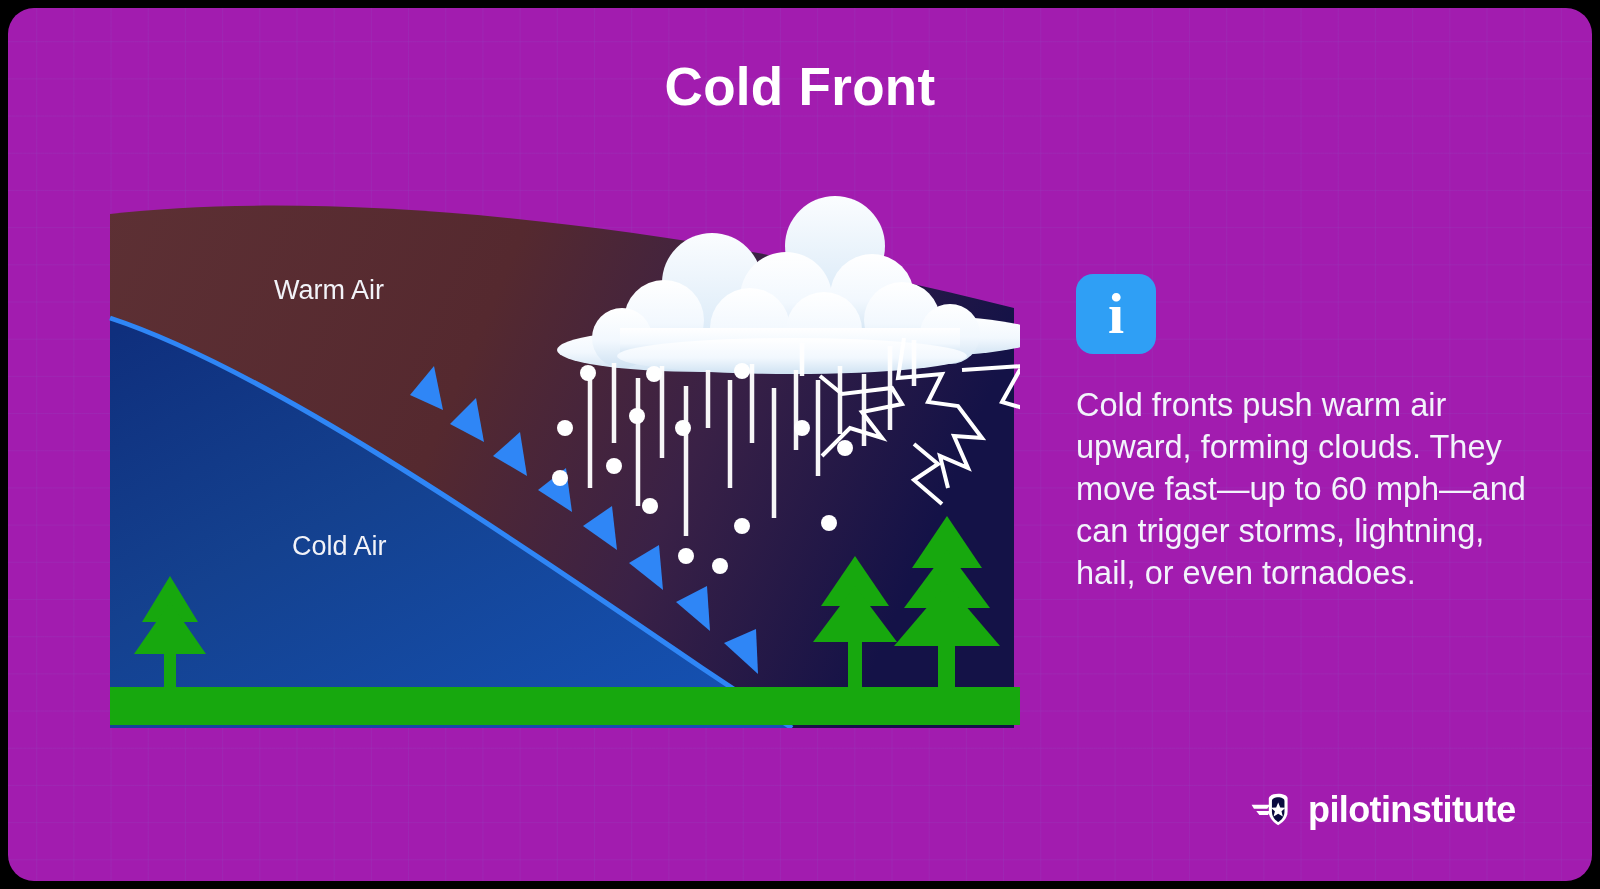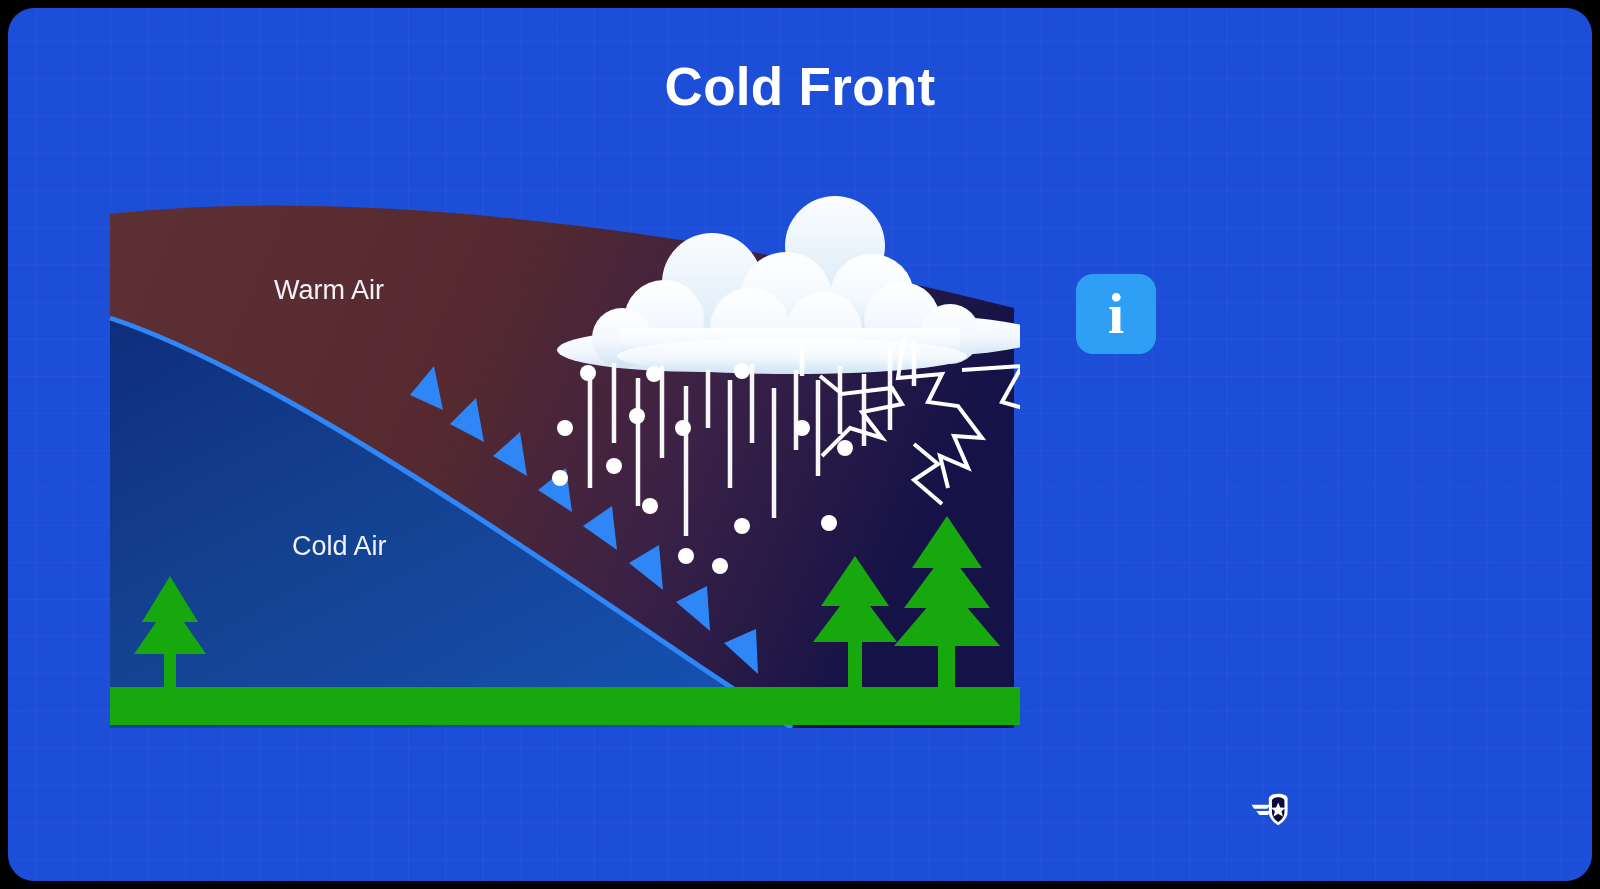--- a/index.html
+++ b/index.html
@@ -1,21 +1,21 @@
 <!DOCTYPE html>
 <html><head>
 <meta charset="utf-8">
 <style>
   html,body{margin:0;padding:0;background:#000;}
   body{width:1600px;height:889px;overflow:hidden;font-family:"Liberation Sans",sans-serif;}
 
   #card{
     position:absolute;left:8px;top:8px;width:1584px;height:873px;
     border-radius:26px;overflow:hidden;
-    background:#1d4ed8;
+    background:#a21caf;
   }
   #grid{
     position:absolute;inset:0;
     background-image:
       linear-gradient(to right, rgba(120,150,220,.085) 1px, transparent 1px),
       linear-gradient(to bottom, rgba(120,150,220,.085) 1px, transparent 1px);
     background-size:37.2px 37.2px;
     background-position:-9px -4px;
     pointer-events:none;
   }
@@ -195,31 +195,33 @@
 
       <text x="172" y="111" fill="#f2f3f8" font-family="Liberation Sans, sans-serif" font-size="27">Warm Air</text>
       <text x="190" y="367" fill="#f2f3f8" font-family="Liberation Sans, sans-serif" font-size="27">Cold Air</text>
     </svg>
   </div>
 
   <div id="info">
     <div id="info-icon">
       <span class="glyph">i</span>
     </div>
+    <div id="info-text">Cold fronts push warm air upward, forming clouds. They move fast—up to 60 mph—and can trigger storms, lightning, hail, or even tornadoes.</div>
   </div>
 
   <div id="logo">
     <span class="mark">
       <svg viewBox="0 0 60 60" width="47" height="47" xmlns="http://www.w3.org/2000/svg">
 
         <path d="M2,24 L26,24 L22,29 L5,29 Z" fill="#ffffff"></path>
         <path d="M8,32 L26,32 L23,37 L12,37 Z" fill="#ffffff"></path>
 
         <path d="M24,16 C24,12 30,10 36,10 C42,10 48,12 48,16 L48,33
                  C48,42 40,48 36,50 C32,48 24,42 24,33 Z" fill="#ffffff"></path>
         <path d="M28,19 C28,16 32,14.5 36,14.5 C40,14.5 44,16 44,19 L44,33
                  C44,40 39,44.5 36,46 C33,44.5 28,40 28,33 Z" fill="#0a0a3f"></path>
 
         <polygon points="36,21 38.6,27.4 45.4,27.9 40.2,32.3 41.9,39 36,35.3 30.1,39 31.8,32.3 26.6,27.9 33.4,27.4" fill="#ffffff"></polygon>
       </svg>
     </span>
+    <span class="word">pilotinstitute</span>
   </div>
 </div>
 
 </body></html>

